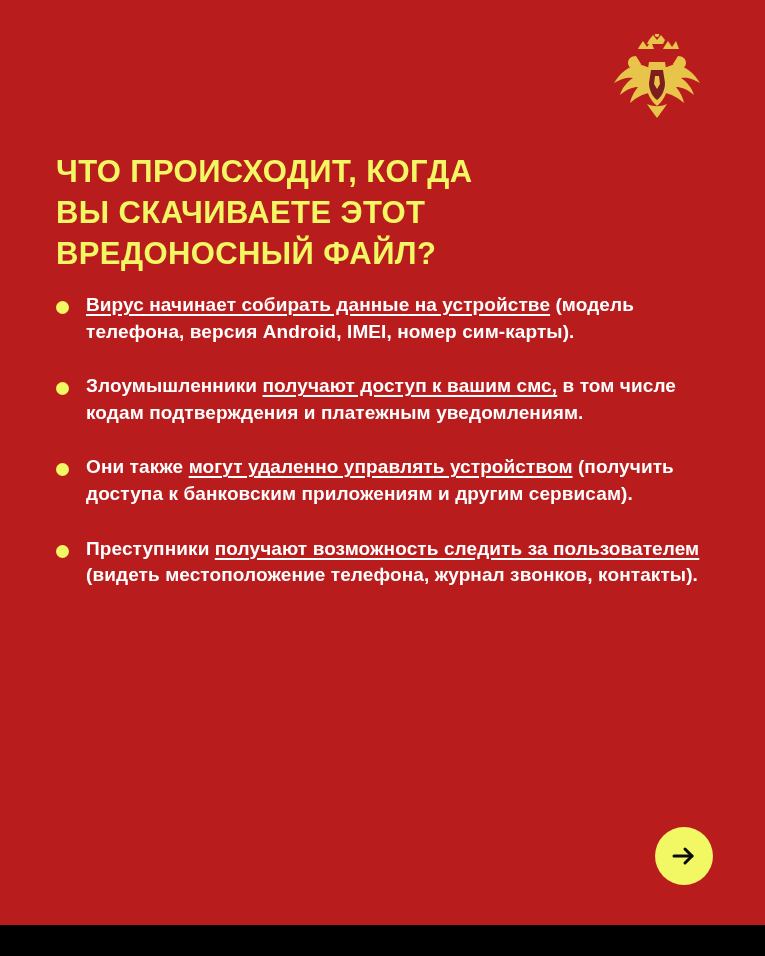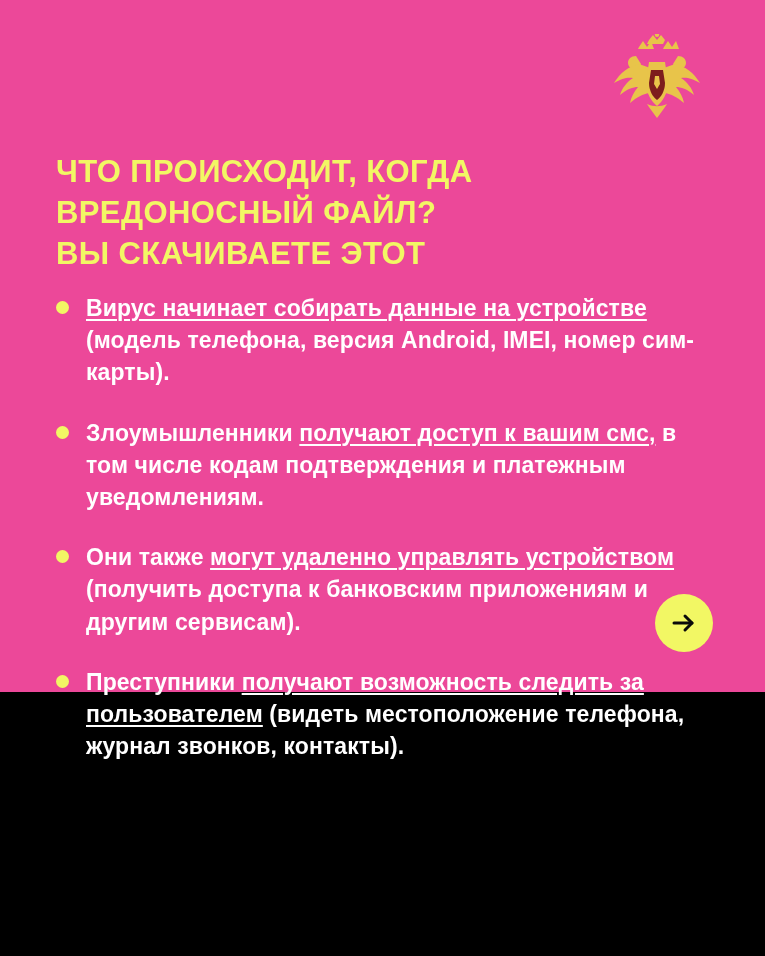--- a/index.html
+++ b/index.html
@@ -11,22 +11,22 @@
     width: 765px;
     height: 956px;
     overflow: hidden;
     font-family: "Liberation Sans", sans-serif;
     color: #ffffff;
     position: relative;
   }
   .slide {
     position: relative;
     width: 765px;
-    height: 692px;
-    background: #ec4899;
+    height: 925px;
+    background: #b91c1c;
     box-sizing: border-box;
   }
   
   .emblem {
     position: absolute;
     top: 34px;
     right: 60px;
     width: 96px;
     height: 86px;
   }
@@ -62,21 +62,21 @@
   .bullet {
     flex: 0 0 auto;
     width: 13px;
     height: 13px;
     border-radius: 50%;
     background: #f2f764;
     margin-top: 9px;
     margin-right: 17px;
   }
   .item-text {
-    font-size: 23px;
+    font-size: 19px;
     line-height: 1.40;
     font-weight: bold;
     color: #ffffff;
     letter-spacing: 0.1px;
   }
   .u {
     text-decoration: underline;
     text-underline-offset: 3px;
     text-decoration-thickness: 1.5px;
   }
@@ -125,22 +125,22 @@
         <path d="M42 36 l12 0 l2 13 c0 8 -4 14 -8 17 c-4 -3 -8 -9 -8 -17 z"></path>
       </g>
       <g fill="#e8c44a">
         <path d="M46 42 l4 0 l1 8 l-3 5 l-3 -5 z"></path>
       </g>
     </svg>
   </div>
 
   <h1 class="title">
     <span class="title-line">ЧТО ПРОИСХОДИТ, КОГДА</span>
+    <span class="title-line">ВЫ СКАЧИВАЕТЕ ЭТОТ</span>
     <span class="title-line">ВРЕДОНОСНЫЙ ФАЙЛ?</span>
-    <span class="title-line">ВЫ СКАЧИВАЕТЕ ЭТОТ</span>
   </h1>
 
   <div class="list">
 
     <div class="item">
       <span class="bullet"></span>
       <div class="item-text">
         <span class="u">Вирус начинает собирать данные на устройстве</span><span> (модель телефона, версия Android, IMEI, номер сим-карты).</span>
       </div>
     </div>

